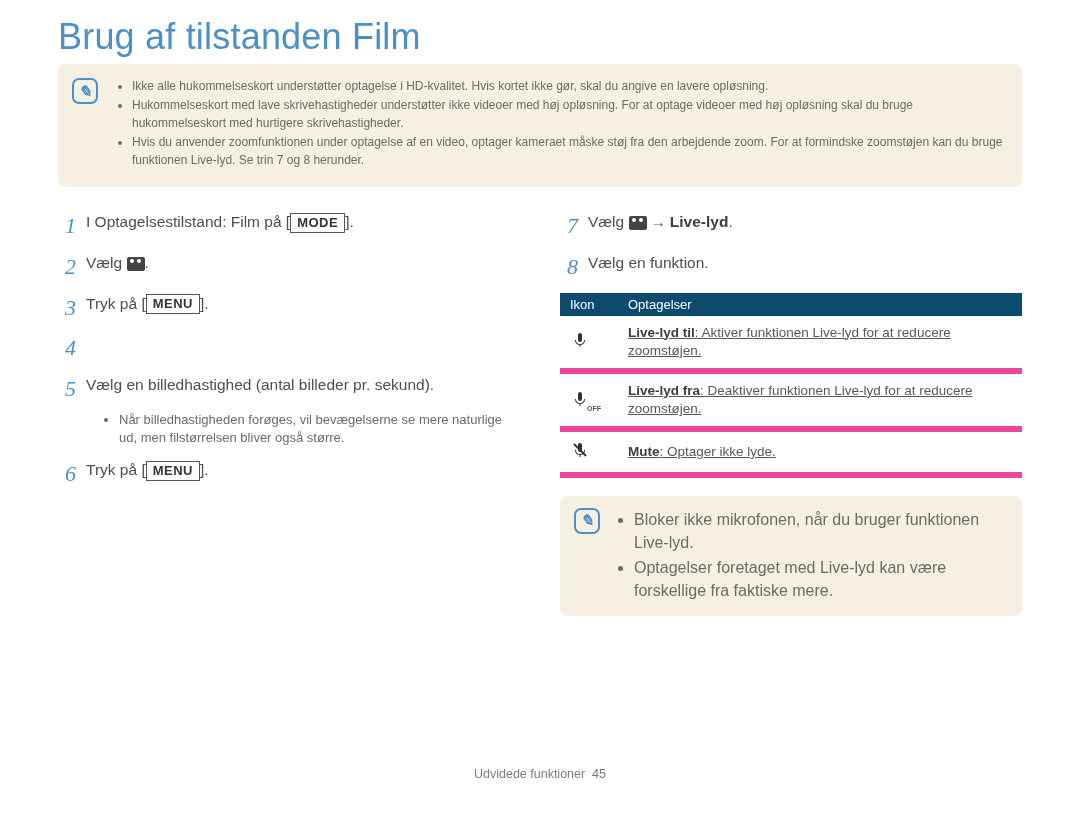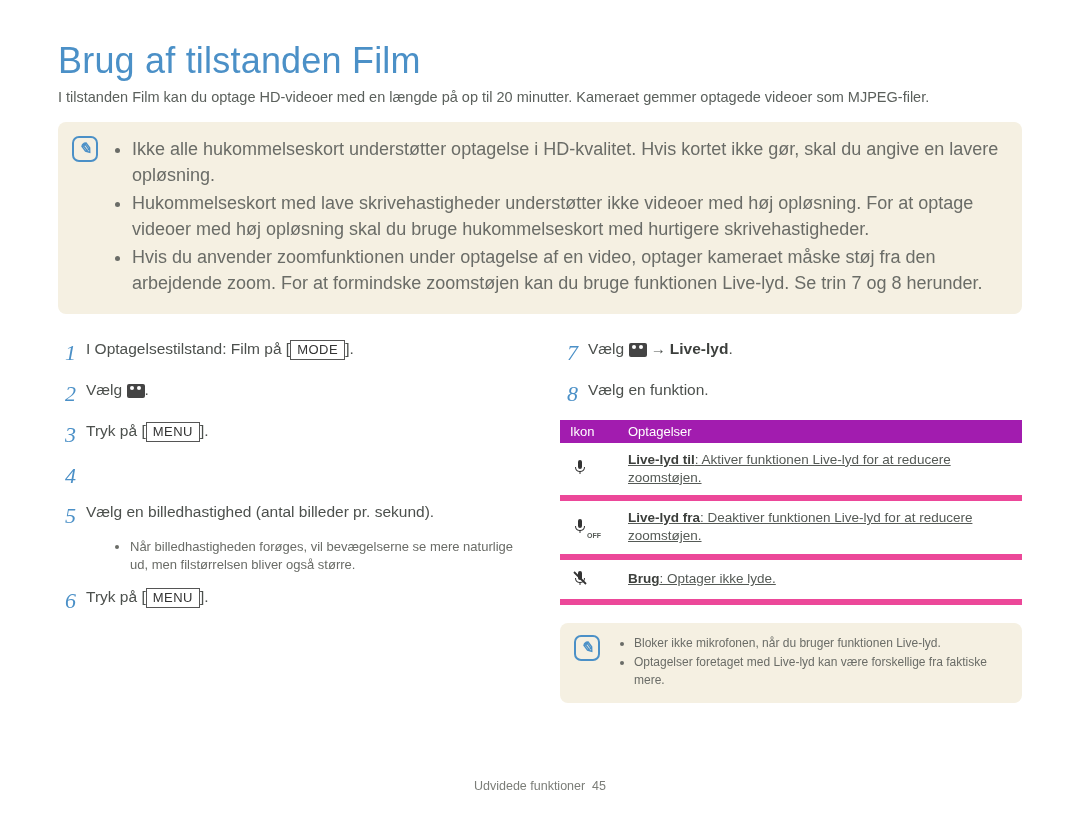--- a/index.html
+++ b/index.html
@@ -1,54 +1,53 @@
 <!DOCTYPE html>
 <html><head>
 <meta charset="utf-8">
 <style>
   * { box-sizing: border-box; margin: 0; padding: 0; }
   html, body { width: 1080px; height: 815px; background: #fff; font-family: Arial, Helvetica, sans-serif; color: #555a56; }
-  .page { padding: 40px 58px 0 58px; position: relative; height: 100%; }
+  .page { padding: 16px 58px 0 58px; position: relative; height: 100%; }
   h1.title { font-size: 36px; font-weight: 400; color: #4b90c7; letter-spacing: 0.2px; margin-bottom: 6px; }
   p.lead { font-size: 14.5px; color: #5b605c; margin-bottom: 14px; line-height: 1.35; }
   .notebox { background: #f5f0e2; border-radius: 8px; padding: 14px 16px 16px 14px; display: flex; gap: 14px; }
   .note-icon { width: 26px; height: 26px; border: 2.5px solid #4b90c7; border-radius: 7px; color: #4b90c7; font-weight: bold; font-style: italic; font-size: 16px; display: flex; align-items: center; justify-content: center; flex-shrink: 0; }
-  .note-list { list-style: disc; padding-left: 20px; font-size: 18px; line-height: 1.45; color: #6a6c67; }
+  .note-list { list-style: disc; padding-left: 20px; font-size: 12px; line-height: 1.45; color: #6a6c67; }
   .note-list li { margin-bottom: 2px; }
   .columns { display: flex; gap: 40px; margin-top: 24px; }
   .col { flex: 1 1 50%; }
   .step { display: flex; align-items: flex-start; gap: 10px; margin-bottom: 10px; font-size: 15.5px; color: #4c504d; line-height: 1.4; }
   .step-num { font-size: 22px; color: #4b90c7; font-style: italic; font-family: Georgia, 'Times New Roman', serif; min-width: 18px; text-align: right; }
-  .keycap { display: inline-block; border: 1.5px solid #555; padding: 0 6px; font-weight: normal; font-size: 13px; letter-spacing: 0.5px; line-height: 18px; vertical-align: middle; color: #333; }
+  .keycap { display: inline-block; border: 1.5px solid #555; padding: 0 6px; font-weight: bold; font-size: 13px; letter-spacing: 0.5px; line-height: 18px; vertical-align: middle; color: #333; }
   .film-icon { display: inline-flex; vertical-align: middle; width: 18px; height: 14px; background: #444; border-radius: 2px; position: relative; }
   .film-icon::before, .film-icon::after { content: ""; position: absolute; width: 4px; height: 4px; background: #fff; border-radius: 2px; top: 2px; }
   .film-icon::before { left: 3px; }
   .film-icon::after { left: 10px; }
   .mic-icon, .mic-off-icon, .mic-mute-icon { display: inline-flex; width: 20px; height: 20px; align-items: center; justify-content: center; }
   .mic-icon svg, .mic-off-icon svg, .mic-mute-icon svg { width: 16px; height: 16px; }
   .substep { font-size: 13px; color: #6a6c67; padding-left: 40px; line-height: 1.4; margin-top: -4px; margin-bottom: 12px; }
-  .substep-bullet { display: list-item; list-style: disc; margin-left: 32px; }
+  .substep-bullet { display: list-item; list-style: disc; margin-left: 21px; }
   .bold { font-weight: bold; color: #3c3f3c; text-align: center; }
   .arrow { font-size: 15px; }
   table.icon-table { width: 100%; border-collapse: collapse; font-size: 13.5px; margin-top: 8px; }
-  table.icon-table th { background: #a21caf; color: #fff; font-weight: 400; text-align: left; padding: 4px 10px; font-size: 13px; }
+  table.icon-table th { background: #0c4a6e; color: #fff; font-weight: 400; text-align: left; padding: 4px 10px; font-size: 13px; }
   table.icon-table th:first-child { width: 58px; }
   table.icon-table td { border-bottom: 6px solid #ec4899; padding: 8px 10px; vertical-align: middle; color: #555a56; line-height: 1.35; text-decoration: underline; }
   .smallbox { background: #f5f0e2; border-radius: 8px; padding: 12px 14px; display: flex; gap: 14px; margin-top: 18px; }
-  .smallbox .note-list { font-size: 12px; }
-  .footer { position: absolute; bottom: 22px; left: 0; right: 0; text-align: center; font-size: 12.5px; color: #7b7d78; }
+  .smallbox .note-list { font-size: 16px; }
+  .footer { position: absolute; bottom: 34px; left: 0; right: 0; text-align: center; font-size: 12.5px; color: #7b7d78; }
   .off-label { font-size: 7px; font-weight: bold; position: relative; top: 4px; left: -3px; }
 </style>
 </head>
 <body>
 
 <div class="page">
 
   <h1 class="title">Brug af tilstanden Film</h1>
-  <p class="lead">I tilstanden Film kan du optage HD-videoer med en længde på op til 20 minutter. Kameraet gemmer optagede videoer som MJPEG-filer.</p>
 
   <div class="notebox">
     <div class="note-icon">✎</div>
     <ul class="note-list">
       <li>Ikke alle hukommelseskort understøtter optagelse i HD-kvalitet. Hvis kortet ikke gør, skal du angive en lavere opløsning.</li>
       <li>Hukommelseskort med lave skrivehastigheder understøtter ikke videoer med høj opløsning. For at optage videoer med høj opløsning skal du bruge hukommelseskort med hurtigere skrivehastigheder.</li>
       <li>Hvis du anvender zoomfunktionen under optagelse af en video, optager kameraet måske støj fra den arbejdende zoom. For at formindske zoomstøjen kan du bruge funktionen Live-lyd. Se trin 7 og 8 herunder.</li>
     </ul>
   </div>
 
@@ -147,21 +146,21 @@
           <tr>
             <td>
               <span class="mic-mute-icon">
                 <svg viewBox="0 0 16 16">
                     <path fill="#333" d="M8 1a2 2 0 0 0-2 2v5a2 2 0 1 0 4 0V3a2 2 0 0 0-2-2zM4 8a4 4 0 0 0 8 0h1a5 5 0 0 1-4.5 4.97V15h-1v-2.03A5 5 0 0 1 3 8h1z"></path>
                     <line x1="2" y1="2" x2="14" y2="14" stroke="#333" stroke-width="1.8"></line>
                   </svg>
               </span>
             </td>
             <td>
-              <span class="bold">Brug</span><span>: Optager ikke lyde.</span>
+              <span class="bold">Mute</span><span>: Optager ikke lyde.</span>
             </td>
           </tr>
         </tbody>
       </table>
 
       <div class="smallbox">
         <div class="note-icon">✎</div>
         <ul class="note-list">
           <li>Bloker ikke mikrofonen, når du bruger funktionen Live-lyd.</li>
           <li>Optagelser foretaget med Live-lyd kan være forskellige fra faktiske mere.</li>

